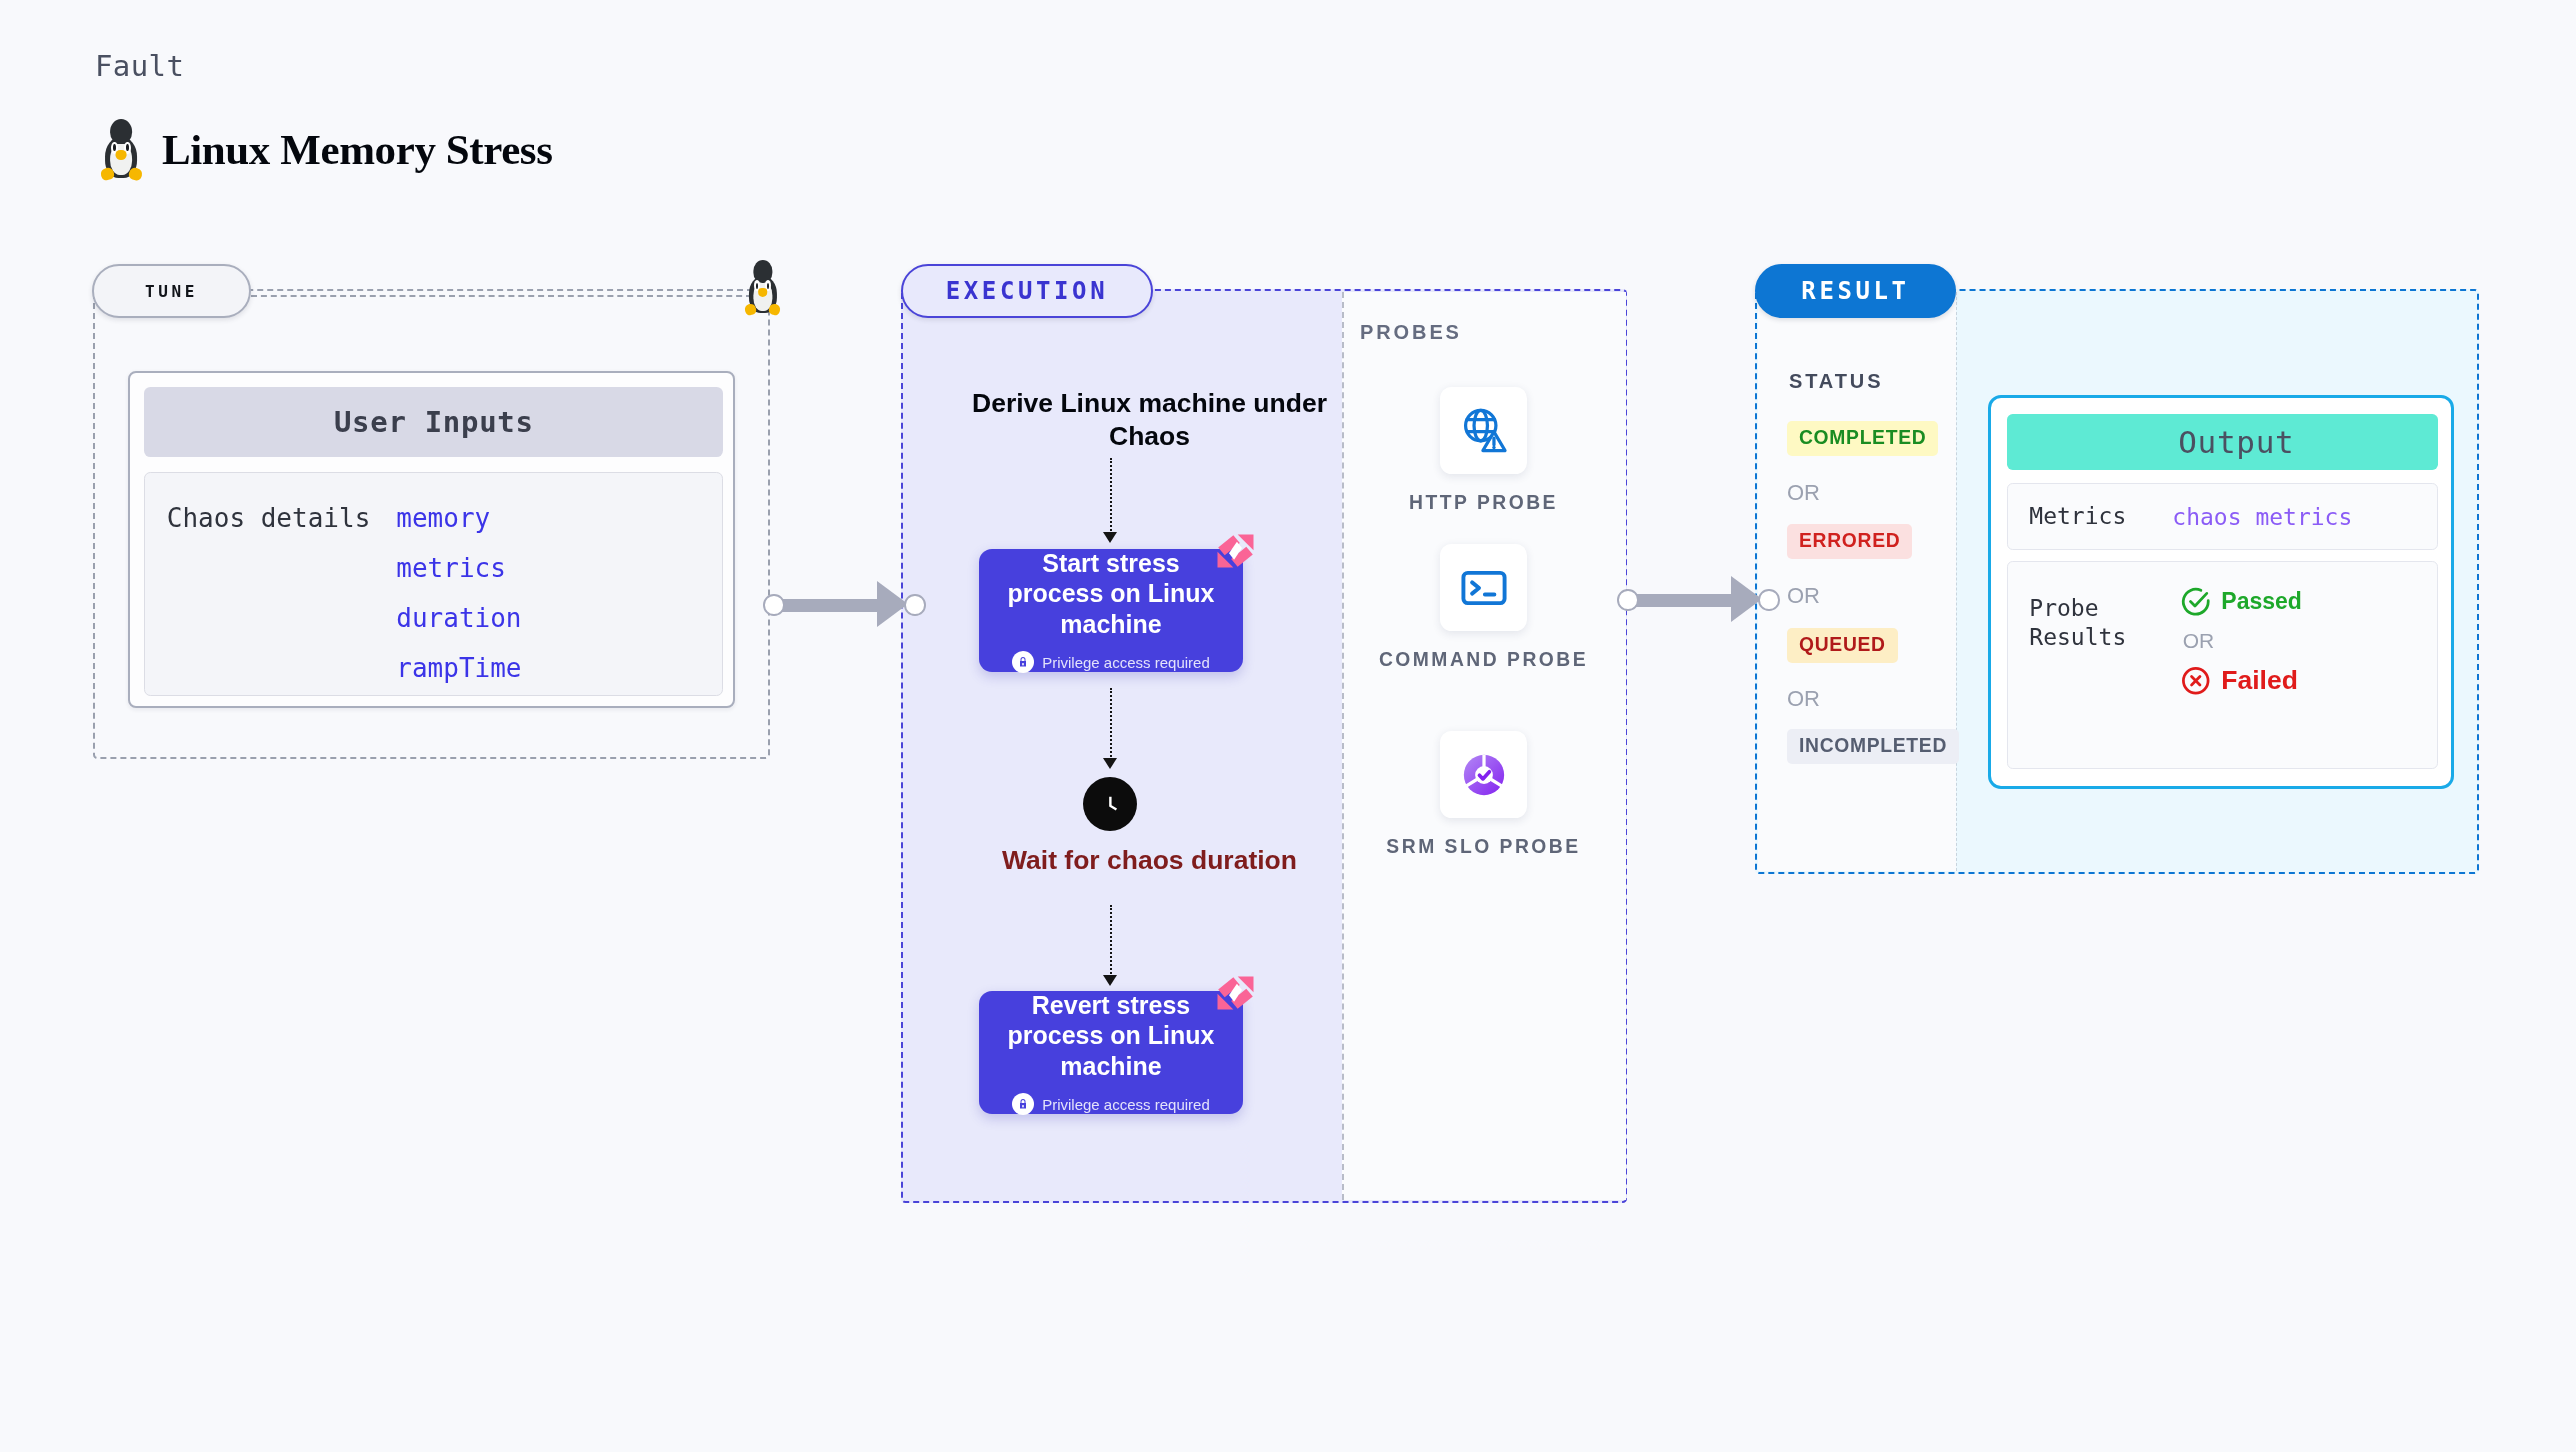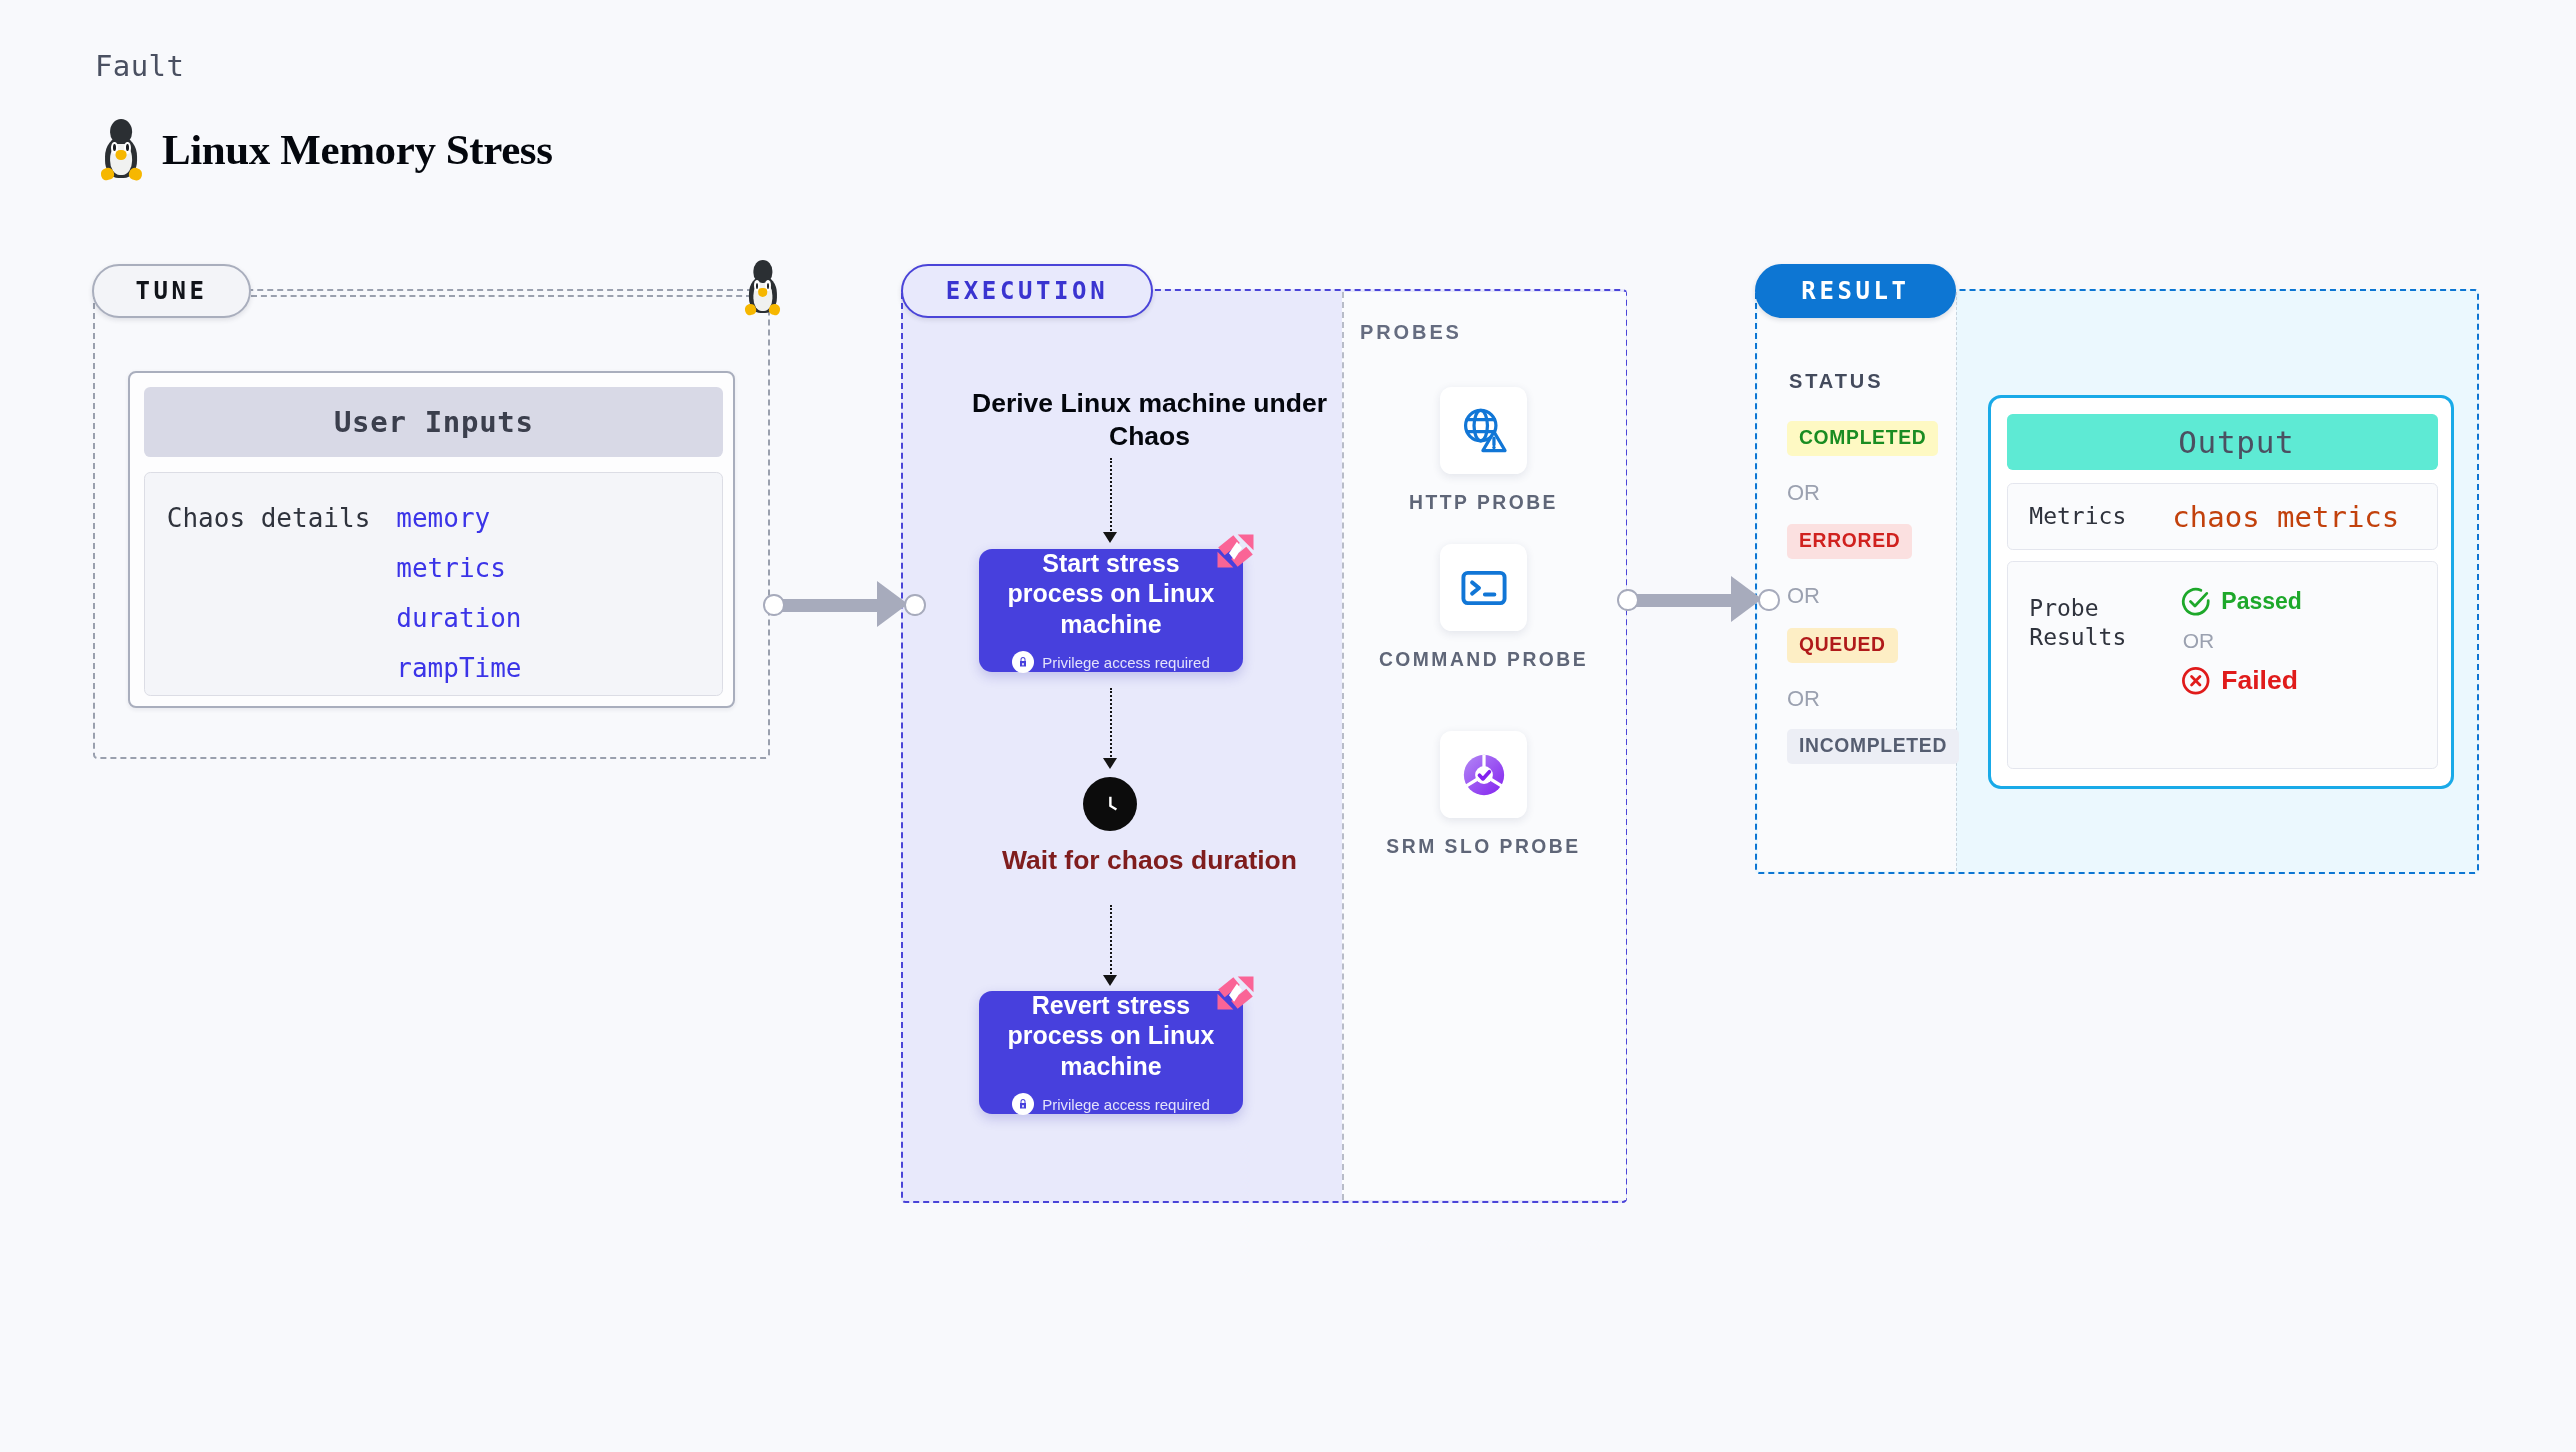--- a/index.html
+++ b/index.html
@@ -67,21 +67,21 @@
   
   .pill {
     position: absolute; display: flex; align-items: center; justify-content: center;
     border-radius: 716px;
     font-family: "DejaVu Sans Mono", monospace;
     font-weight: bold; letter-spacing: 3.6px;
   }
   #pill-tune {
     left: 92px; top: 264px; width: 159px; height: 54px;
     background: #f3f4f8; border: 2.1px solid #a9aebd; color: #11141a;
-    font-size: 24px; box-shadow: 0 2.1px 5px rgba(30,35,60,.12);
+    font-size: 16px; box-shadow: 0 2.1px 5px rgba(30,35,60,.12);
   }
   #pill-execution {
     left: 901px; top: 264px; width: 252px; height: 54px;
     background: #e8e9fc; border: 2.1px solid #4a44d8; color: #3a34d0;
     font-size: 24px; box-shadow: 0 2.1px 5px rgba(30,35,60,.12);
   }
   #pill-result {
     left: 1755px; top: 264px; width: 201px; height: 54px;
     background: #0d76d3; border: 2.1px solid #0d76d3; color: #ffffff;
     font-size: 24px; box-shadow: 0 2.1px 5px rgba(30,35,60,.14);
@@ -268,21 +268,21 @@
     position: absolute; left: 15.8px; top: 85px; width: 431px; height: 67px;
     background: #fafbfd; border: 1.4px solid #e4e6ee; border-radius: 5.7px;
     display: flex; align-items: center;
   }
   .out-key {
     font-family: "DejaVu Sans Mono", monospace; font-size: 23px; color: #2f333d;
     line-height: 1.28;
   }
   #metrics-key { margin-left: 21.5px; width: 143px; }
   #metrics-val {
-    font-family: "DejaVu Sans Mono", monospace; font-size: 29px; color: #c2410c;
+    font-family: "DejaVu Sans Mono", monospace; font-size: 23px; color: #8b5cf6;
   }
   #probe-results-row {
     position: absolute; left: 15.8px; top: 163px; width: 431px; height: 208px;
     background: #fafbfd; border: 1.4px solid #e4e6ee; border-radius: 5.7px;
   }
   #pr-key { position: absolute; left: 21.5px; top: 31.5px; width: 143px; }
   #pr-values { position: absolute; left: 172px; top: 24px; }
   .pr-line { display: flex; align-items: center; gap: 10px; }
   .pr-line svg { width: 31.5px; height: 31.5px; display: block; }
   .pr-passed { font-size: 23px; font-weight: bold; color: #1da82a; }

